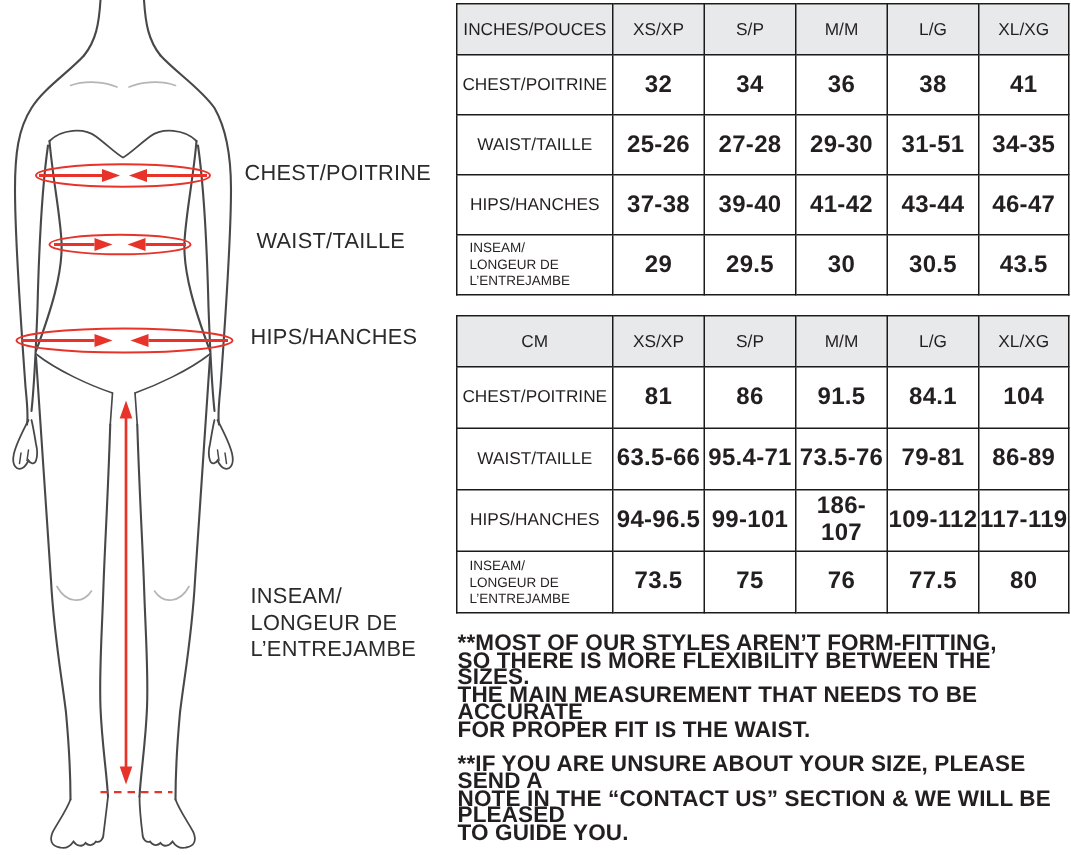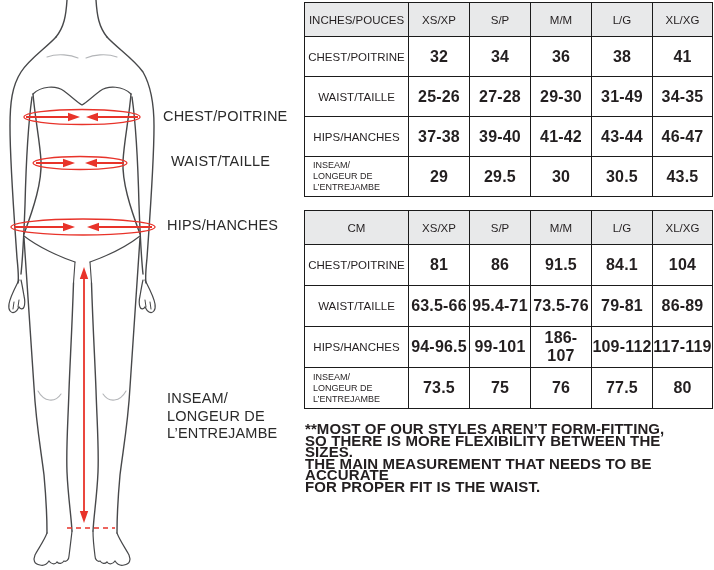--- a/index.html
+++ b/index.html
@@ -134,21 +134,21 @@
       <td class="val">34</td>
       <td class="val">36</td>
       <td class="val">38</td>
       <td class="val">41</td>
     </tr>
     <tr class="datarow">
       <td class="rowlabel">WAIST/TAILLE</td>
       <td class="val">25-26</td>
       <td class="val">27-28</td>
       <td class="val">29-30</td>
-      <td class="val">31-49</td>
+      <td class="val">31-51</td>
       <td class="val">34-35</td>
     </tr>
     <tr class="datarow">
       <td class="rowlabel">HIPS/HANCHES</td>
       <td class="val">37-38</td>
       <td class="val">39-40</td>
       <td class="val">41-42</td>
       <td class="val">43-44</td>
       <td class="val">46-47</td>
     </tr>
@@ -218,15 +218,18 @@
       <td class="val">80</td>
     </tr>
   </tbody>
     </table>
 
   <div id="notes">
     <p class="note">**MOST OF OUR STYLES AREN’T FORM-FITTING,
 SO THERE IS MORE FLEXIBILITY BETWEEN THE SIZES.
 THE MAIN MEASUREMENT THAT NEEDS TO BE ACCURATE
 FOR PROPER FIT IS THE WAIST.</p>
+    <p class="note">**IF YOU ARE UNSURE ABOUT YOUR SIZE, PLEASE SEND A
+NOTE IN THE “CONTACT US” SECTION &amp; WE WILL BE PLEASED
+TO GUIDE YOU.</p>
   </div>
 
 </div>
 
 </body></html>

